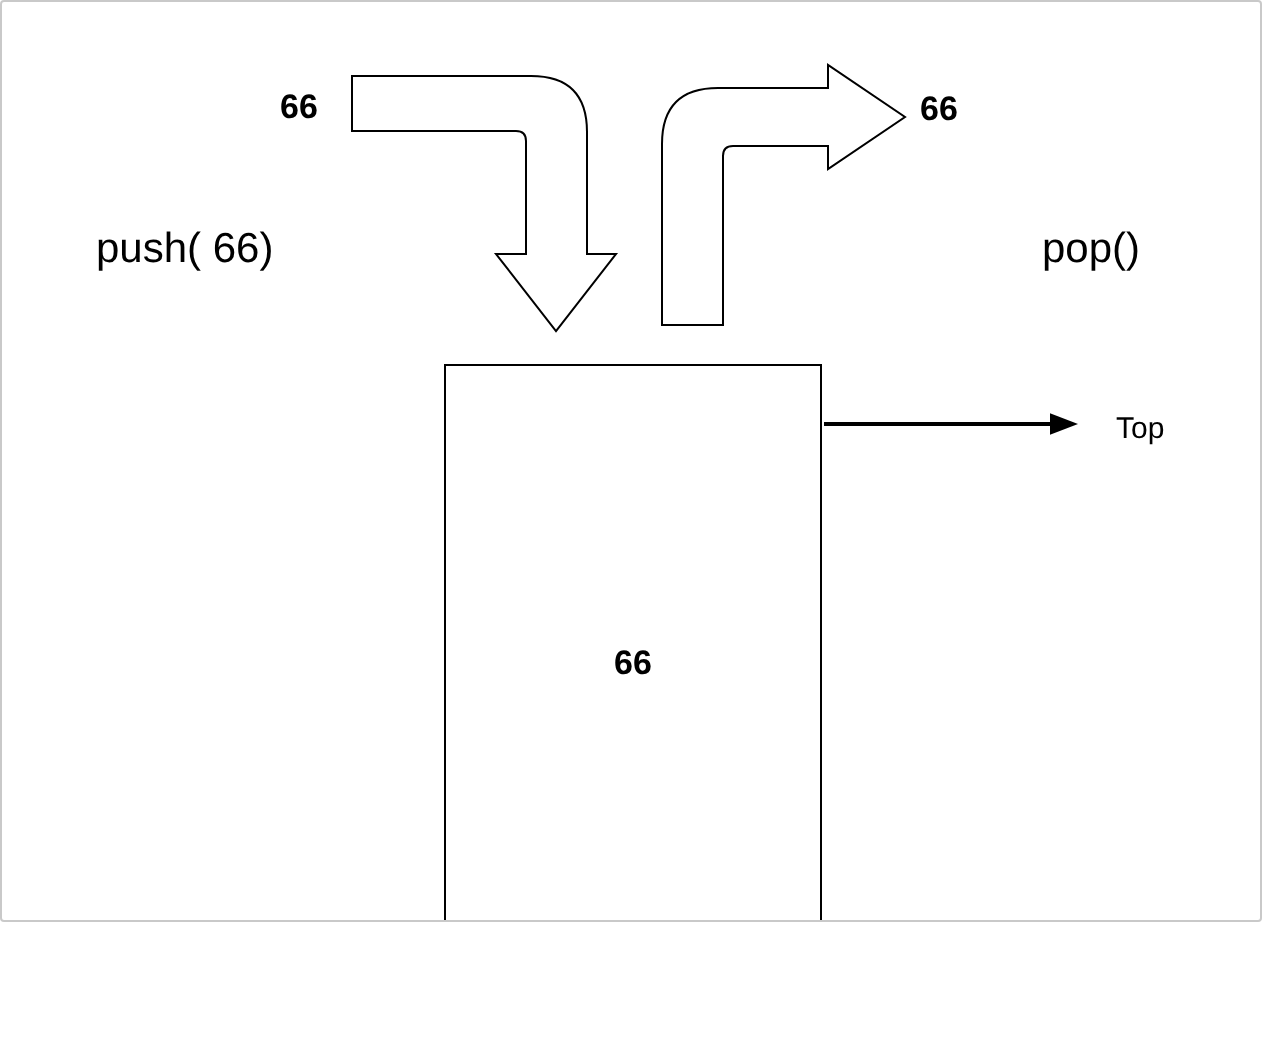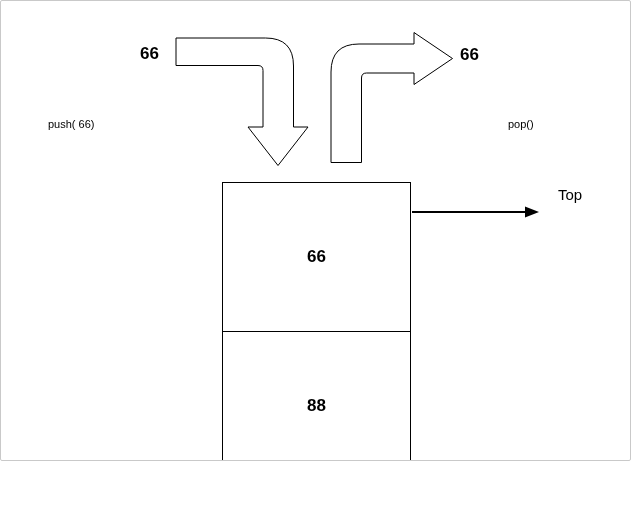--- a/index.html
+++ b/index.html
@@ -30,21 +30,21 @@
     position: absolute;
     color: #000000;
     white-space: nowrap;
   }
   .value-label {
     font-size: 17px;
     line-height: 17px;
     font-weight: bold;
   }
   .op-label {
-    font-size: 11px;
+    font-size: 21px;
     line-height: 19px;
     font-weight: normal;
   }
   .top-label {
     font-size: 15px;
     line-height: 16px;
     font-weight: normal;
   }
   .stack {
     position: absolute;
@@ -85,26 +85,23 @@
     <g>
       <line x1="411" y1="211" x2="525" y2="211" stroke="#000000" stroke-width="2"></line>
       <polygon points="538,211 524,205.6 524,216.4" fill="#000000"></polygon>
     </g>
   </svg>
 
   <div class="label value-label" style="left:139px; top:44px;">66</div>
   <div class="label op-label" style="left:47px; top:114px;">push( 66)</div>
 
   <div class="label value-label" style="left:459px; top:45px;">66</div>
-  <div class="label op-label" style="left:507px; top:114px;">pop()</div>
+  <div class="label op-label" style="left:520px; top:114px;">pop()</div>
 
   <div class="stack">
     <div class="stack-cell">
       <span>66</span>
     </div>
-    <div class="stack-cell">
-      <span>88</span>
-    </div>
   </div>
 
-  <div class="label top-label" style="left:557px; top:186px;">Top</div>
+  <div class="label top-label" style="left:557px; top:206px;">Top</div>
 
 </div>
 
 </body></html>

